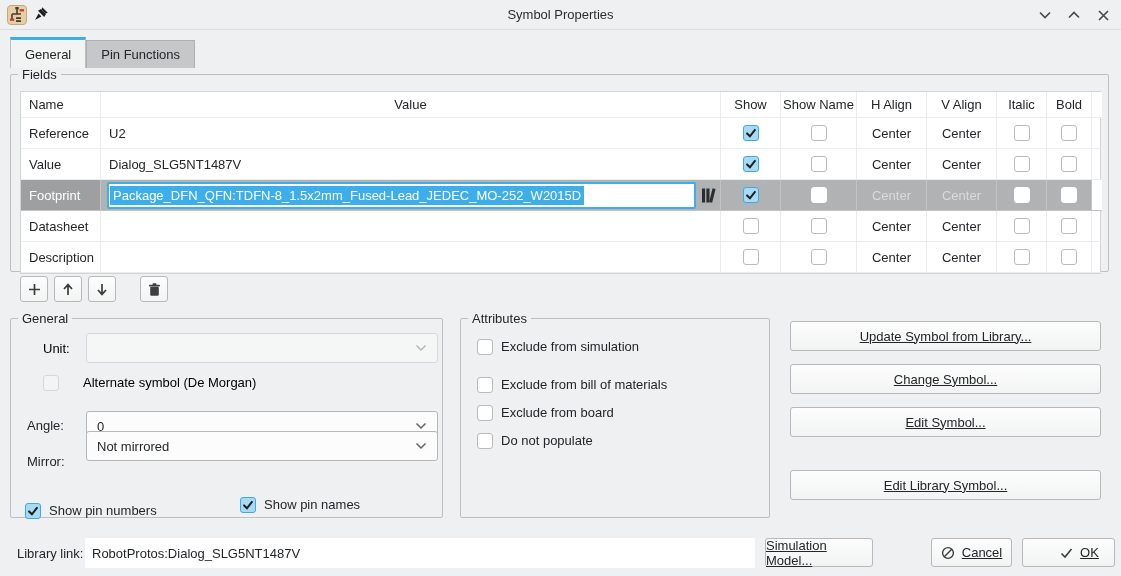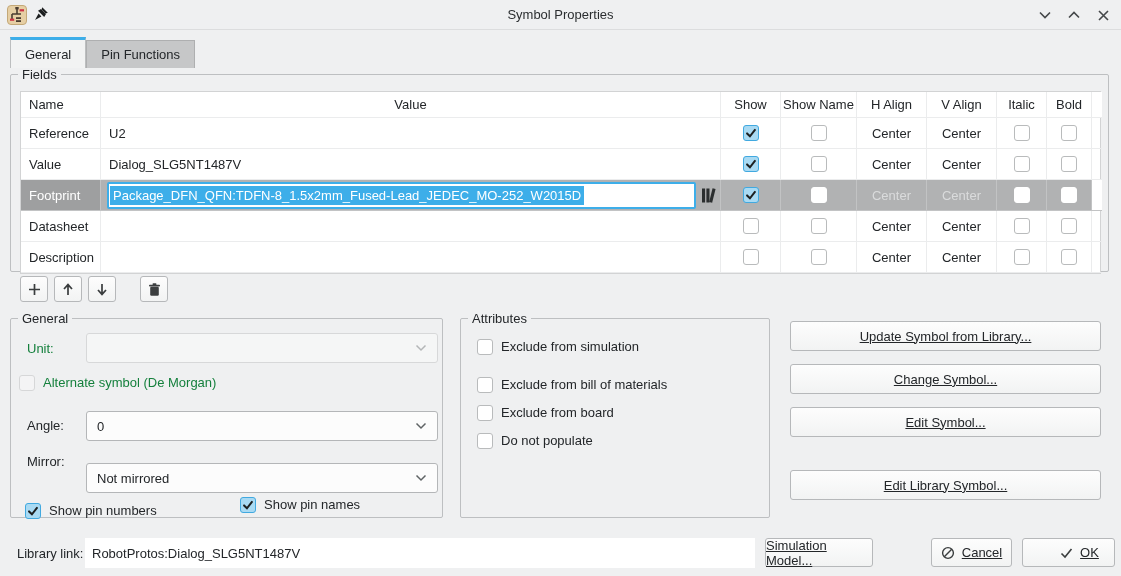--- a/index.html
+++ b/index.html
@@ -62,21 +62,21 @@
   .toolbar { position:absolute; left:20px; top:276px; display:flex; gap:6px; }
   .sbtn { width:28px; height:26px; border:1px solid #b6b8ba; border-radius:3px;
     background:linear-gradient(#fdfdfd,#f2f3f3); display:flex; align-items:center; justify-content:center; cursor:pointer; }
   .sbtn.gap { margin-left:18px; }
 
   
   #general-group { left:10px; top:318px; width:433px; height:200px; }
   #attributes-group { left:460px; top:318px; width:310px; height:200px;text-decoration:underline; }
   .abs { position:absolute; }
   .lbl { line-height:16px; }
-  .lbl.dim { color:#15803d; }
+  .lbl.dim { color:#000000;margin-left:16px; }
   .combo { position:absolute; height:30px; background:#fcfcfc; border:1px solid #b4b6b8; border-radius:3px;
     display:flex; align-items:center; padding:0 10px; cursor:pointer; }
   .combo .chev { position:absolute; right:10px; }
   .combo.disabled { background:#f5f6f6; border-color:#d7d8d9; cursor:default; }
   .cbrow { position:absolute; display:flex; align-items:center; gap:8px; }
 
   
   .btn { border:1px solid #b6b8ba; border-radius:3px; background:linear-gradient(#fdfdfd,#f2f3f3);
     display:flex; align-items:center; justify-content:center; gap:7px; cursor:pointer; font-size:13px; color:#232629;text-decoration:underline; }
   .action { position:absolute; left:790px; width:311px; height:30px; }
@@ -303,37 +303,37 @@
     <span class="abs lbl dim" style="left:16px; top:22px;">Unit:</span>
     <div class="combo disabled" style="left:75px; top:14px; width:352px;">
       <span></span>
       <span class="chev">
           <svg width="12" height="8" viewBox="0 0 12 8">
             <polyline points="1.5,1.5 6,6 10.5,1.5" fill="none" stroke="#b4b6b7" stroke-width="1.5"></polyline>
           </svg>
         </span>
     </div>
 
-    <div class="cbrow" style="left:8px; top:56px;text-align:center;">
+    <div class="cbrow" style="left:32px; top:56px;text-align:center;">
       <span class="cb disabled"></span>
       <span class="lbl dim">Alternate symbol (De Morgan)</span>
     </div>
 
     <span class="abs lbl" style="left:16px; top:99px;">Angle:</span>
     <div class="combo" style="left:75px; top:92px; width:352px;">
       <span>0</span>
       <span class="chev">
           <svg width="12" height="8" viewBox="0 0 12 8">
             <polyline points="1.5,1.5 6,6 10.5,1.5" fill="none" stroke="#5f6365" stroke-width="1.5"></polyline>
           </svg>
         </span>
     </div>
 
     <span class="abs lbl" style="left:16px; top:135px;">Mirror:</span>
-    <div class="combo" style="left:75px; top:144px; width:352px;">
+    <div class="combo" style="left:75px; top:112px; width:352px;">
       <span>Not mirrored</span>
       <span class="chev">
           <svg width="12" height="8" viewBox="0 0 12 8">
             <polyline points="1.5,1.5 6,6 10.5,1.5" fill="none" stroke="#5f6365" stroke-width="1.5"></polyline>
           </svg>
         </span>
     </div>
 
     <div class="cbrow" style="left:14px; top:184px;">
       <span class="cb checked">

